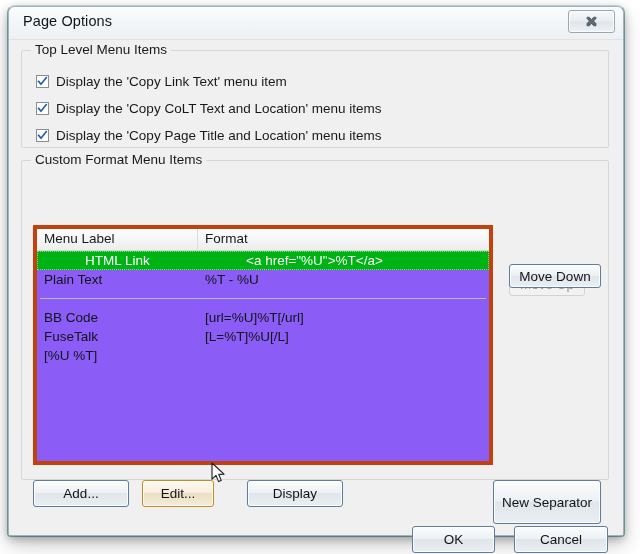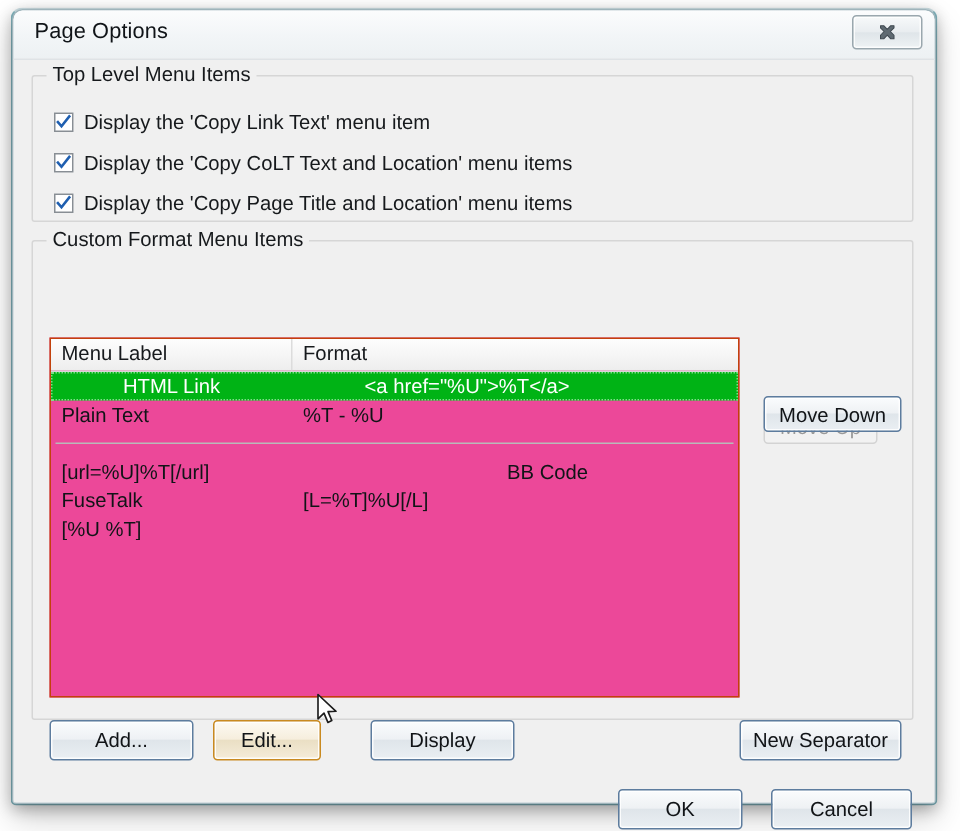--- a/index.html
+++ b/index.html
@@ -129,22 +129,22 @@
     flex: none;
   }
   .cbox svg { position: absolute; left: 0; top: 0; }
   .checklabel { font-size: 13.5px; color: #16191c; white-space: nowrap; }
 
   
   #listview {
     position: absolute;
     left: 24px; top: 185px;
     width: 460px; height: 240px;
-    background: #ec4899;
-    border: 1px solid #c2410c;
+    background: #8b5cf6;
+    border: 4px solid #c2410c;
     box-sizing: border-box;
     overflow: hidden;
   }
   #lv-header {
     display: flex;
     height: 22px;
     background: linear-gradient(180deg,#fdfdfd 0%, #f6f6f6 50%, #ededed 100%);
     border-bottom: 1px solid #d6d6d6;
     box-sizing: border-box;
   }
@@ -223,21 +223,21 @@
     background: linear-gradient(180deg,#fdfaf3 0%, #f6eedd 47%, #eadfc4 50%, #f5ecd9 100%);
     box-shadow: 0 0 0 1px rgba(255,255,255,0.9) inset;
   }
 
   #btn-move-up   { left: 500px; top: 186px; width: 76px; height: 24px; margin-top: 46px; }
   #btn-move-down { left: 500px; top: 224px; width: 92px; height: 24px; }
 
   #btn-add       { left: 24px;  top: 440px; width: 96px; height: 27px; }
   #btn-edit      { left: 133px; top: 440px; width: 72px; height: 27px; }
   #btn-remove    { left: 238px; top: 440px; width: 96px; height: 27px; }
-  #btn-newsep    { left: 484px; top: 440px; width: 108px; height: 27px; }
+  #btn-newsep    { left: 484px; top: 440px; width: 108px; height: 44px; }
 
   #btn-ok        { left: 403px; top: 486px; width: 83px; height: 27px; }
   #btn-cancel    { left: 505px; top: 486px; width: 94px; height: 27px; }
 
   
   #mouse-cursor {
     position: absolute;
     left: 211px;
     top: 462px;
     pointer-events: none;
@@ -313,22 +313,22 @@
       <div class="lv-row">
         <div class="lv-td col1">Plain Text</div>
         <div class="lv-td col2">%T - %U</div>
       </div>
 
       <div class="lv-sep">
         <div class="rule"></div>
       </div>
 
       <div class="lv-row">
+        <div class="lv-td col1">BB Code</div>
         <div class="lv-td col2">[url=%U]%T[/url]</div>
-        <div class="lv-td col1">BB Code</div>
       </div>
 
       <div class="lv-row">
         <div class="lv-td col1">FuseTalk</div>
         <div class="lv-td col2">[L=%T]%U[/L]</div>
       </div>
 
       <div class="lv-row">
         <div class="lv-td col2">[%U %T]</div>
       </div>

